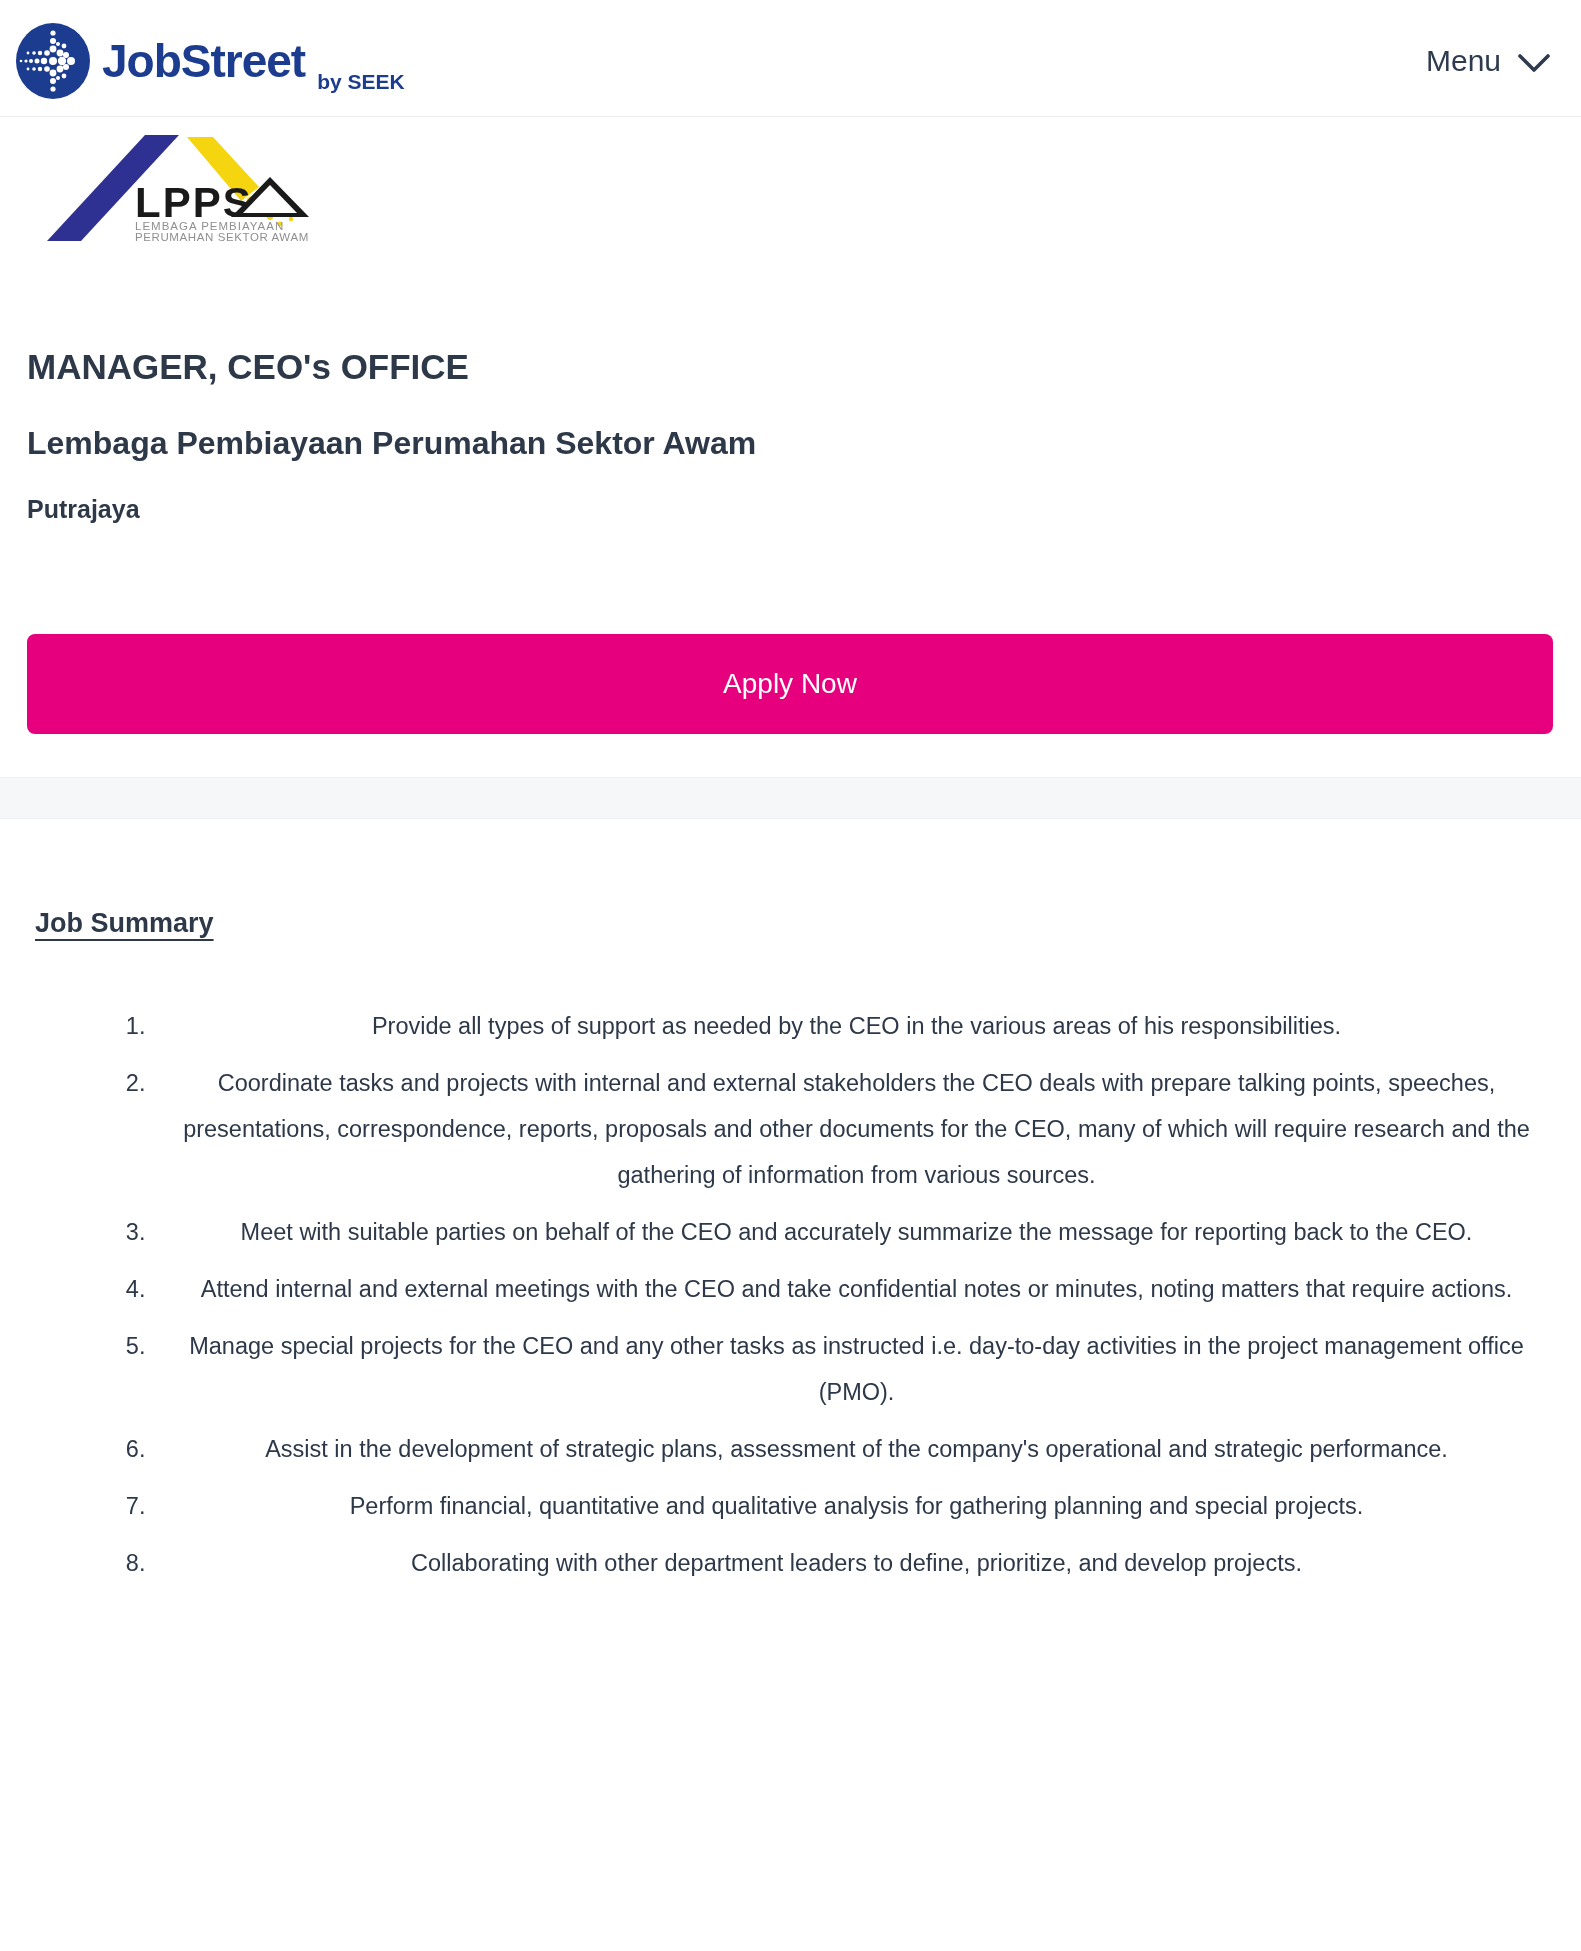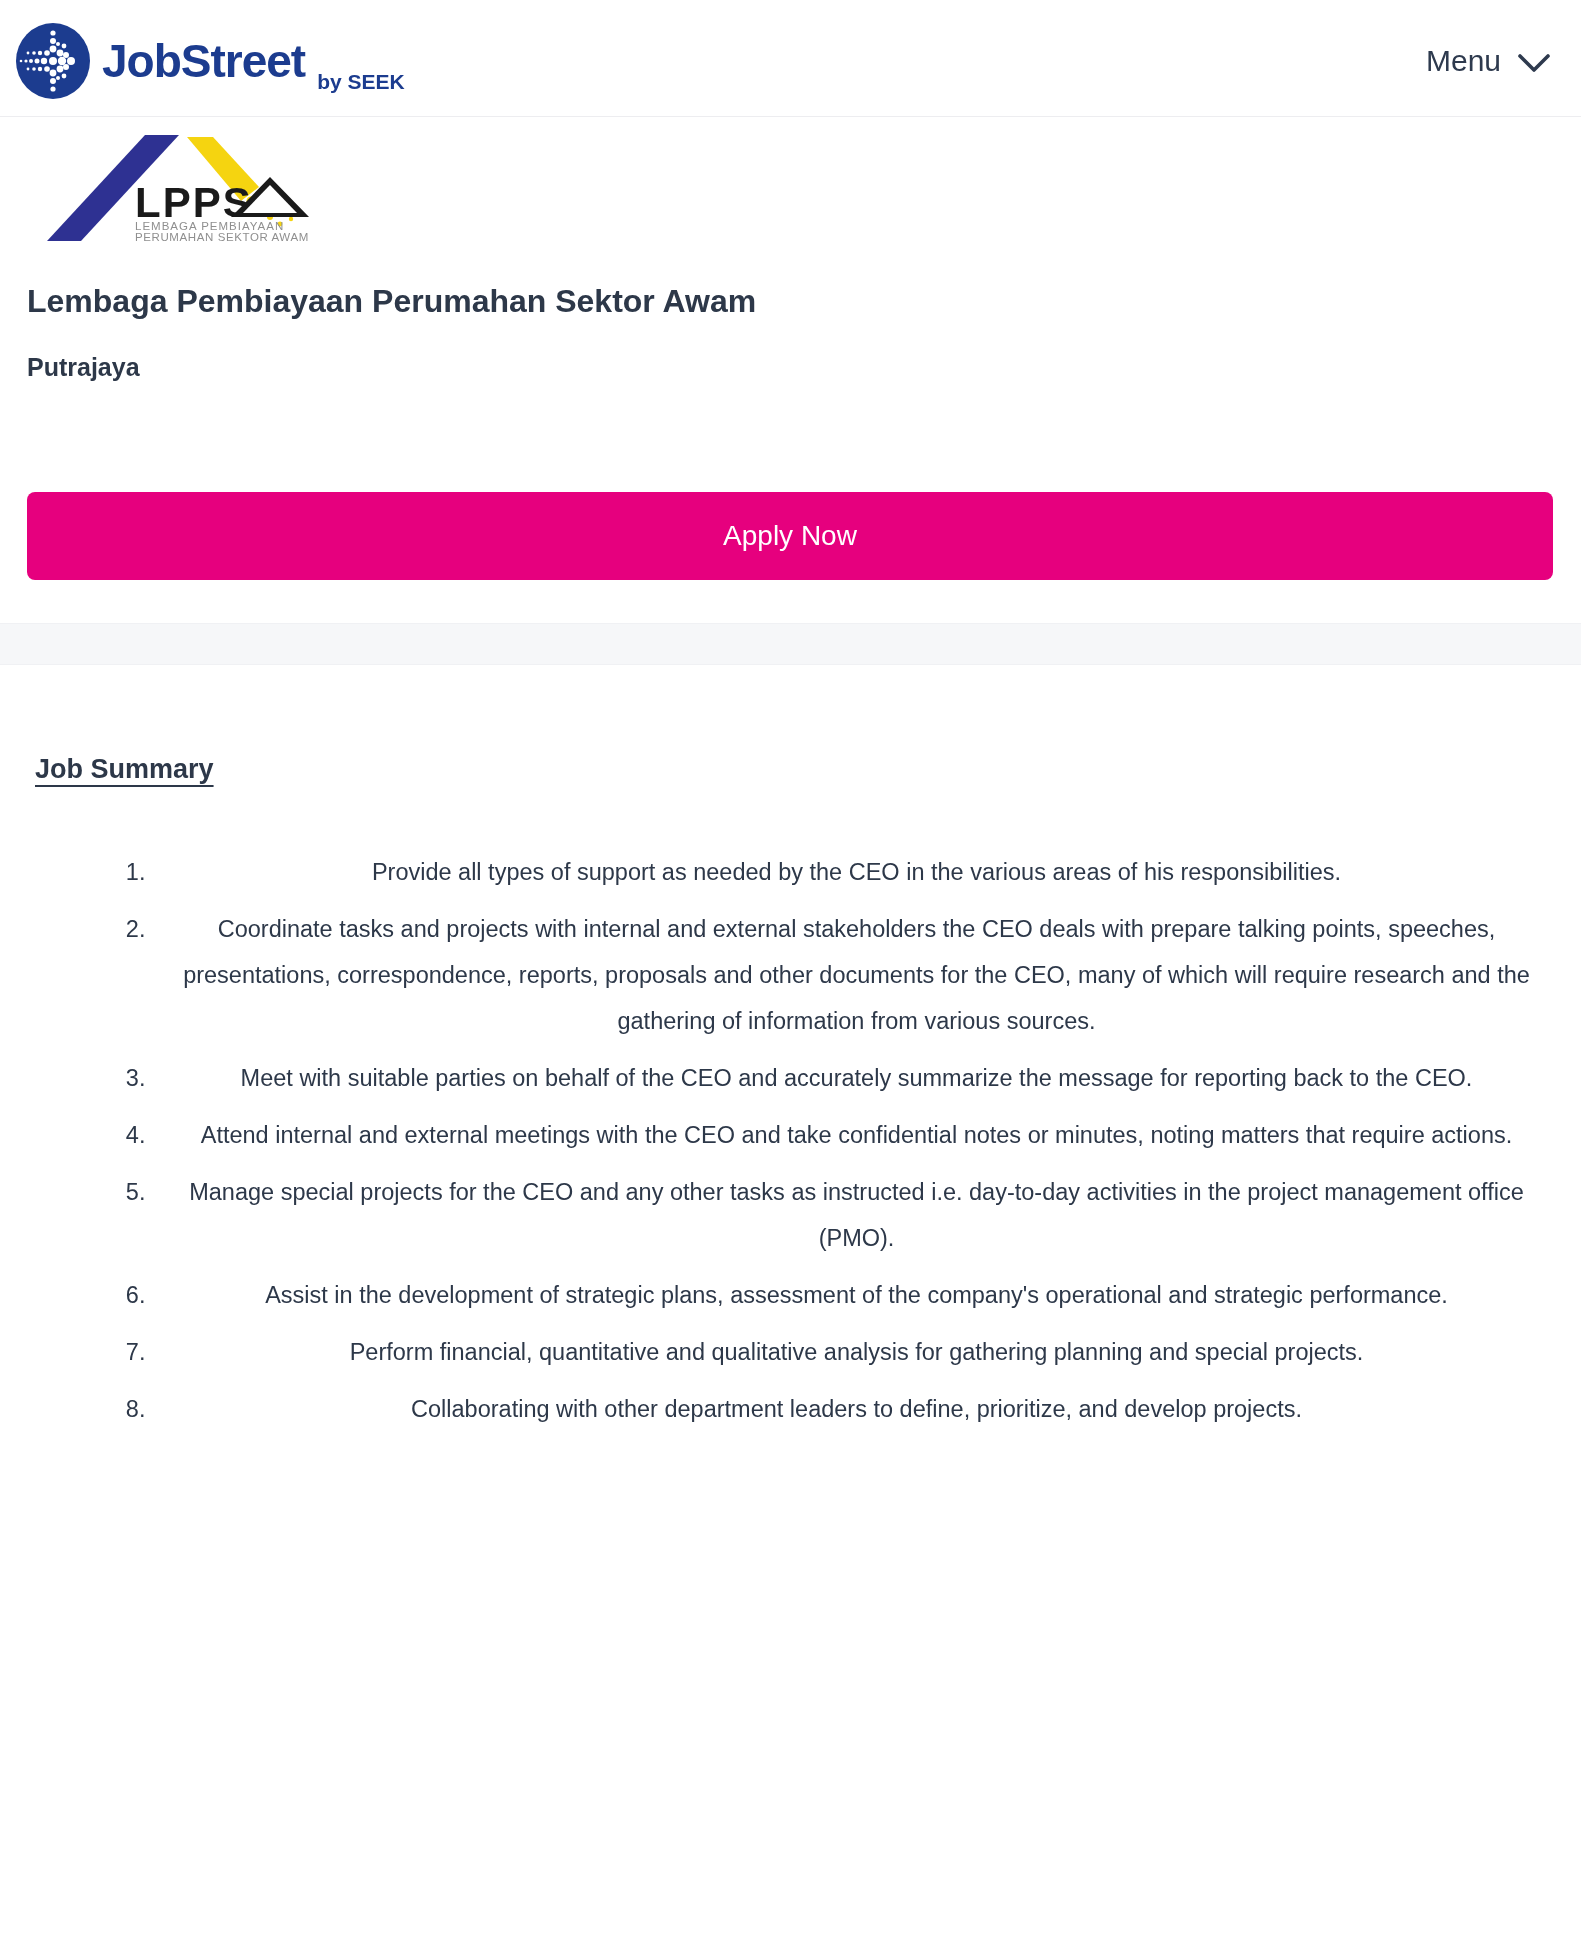--- a/index.html
+++ b/index.html
@@ -49,21 +49,21 @@
     margin:33px 0 3px 0;
     font-size:25px;font-weight:bold;color:#2d3849;
   }
   .job-posted{
     margin:30px 0 0 0;
     font-size:25px;font-weight:normal;color:#2d3849;
   }
   
   .apply-wrap{padding:0 28px 0 27px;margin-top:110px;}
   .apply-btn{
-    display:block;width:100%;height:88px;
+    display:block;width:100%;height:100px;
     background:#e6007e;border:none;border-radius:8px;
     color:#ffffff;font-size:28px;font-weight:normal;
     font-family:"Liberation Sans","DejaVu Sans",sans-serif;
     cursor:pointer;
   }
   
   .band{
     margin-top:43px;height:40px;width:100%;
     background:#f6f7f9;
     border-top:1px solid #f0f1f4;border-bottom:1px solid #f0f1f4;
@@ -170,20 +170,21 @@
     </g>
 
     <text x="108" y="88" font-family="Liberation Sans, sans-serif" font-size="42" font-weight="bold" fill="#1a1a1a" letter-spacing="2">LPPS</text>
 
     <polygon points="243,48 282,88 204,88 216,76 252,76 240,62 228,76 216,76 243,48" fill="#1a1a1a" fill-rule="evenodd"></polygon>
     <polygon points="243,56 270,84 216,84 243,56" fill="#ffffff"></polygon>
     <text x="108" y="101" font-family="Liberation Sans, sans-serif" font-size="11.5" fill="#8f8f8f" letter-spacing="1">LEMBAGA PEMBIAYAAN</text>
     <text x="108" y="112" font-family="Liberation Sans, sans-serif" font-size="11.5" fill="#8f8f8f" letter-spacing="0.6">PERUMAHAN SEKTOR AWAM</text>
   </svg>
 
+  <h1 class="job-title">MANAGER, CEO's OFFICE</h1>
   <div class="job-company">Lembaga Pembiayaan Perumahan Sektor Awam</div>
   <div class="job-location">Putrajaya</div>
 </div>
 
 <div class="apply-wrap">
   <button class="apply-btn">Apply Now</button>
 </div>
 
 <div class="band"></div>
 

